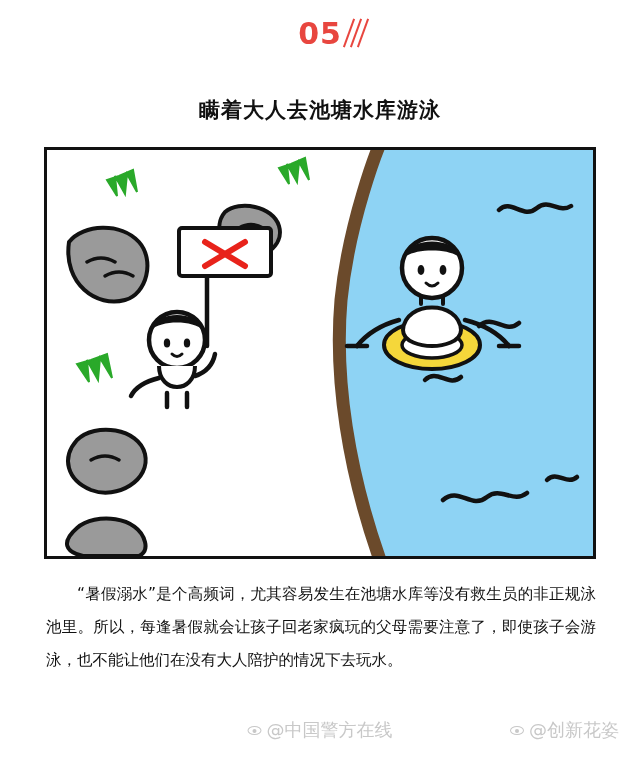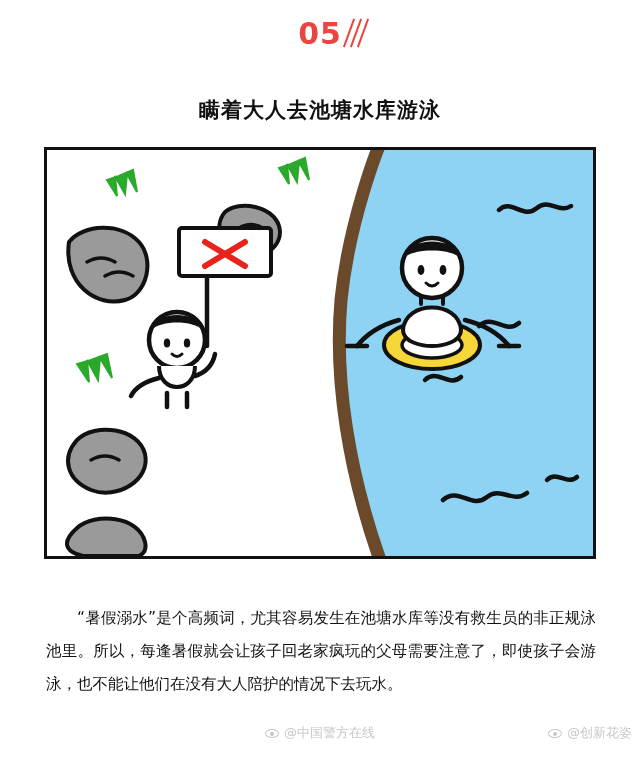--- a/index.html
+++ b/index.html
@@ -88,36 +88,35 @@
     position: absolute;
     left: 46px;
     top: 578px;
     width: 550px;
     font-size: 15.5px;
     line-height: 33px;
     text-align: justify;
     color: #111;
     text-indent: 2em;
     font-family: "DejaVu Sans", "Liberation Sans", sans-serif;
-    margin-top: 24px;
   }
 
   
   .watermark {
     position: absolute;
     bottom: 16px;
     color: #c8c8c8;
-    font-size: 13px;
+    font-size: 18px;
     display: flex;
     align-items: center;
     gap: 4px;
     user-select: none;
   }
   .watermark-center { left: 50%; transform: translateX(-50%); }
-  .watermark-right { right: 8px; }
+  .watermark-right { right: 21px; }
   .wb-eye {
     display: inline-block;
     width: 15px;
     height: 13px;
     position: relative;
   }
   .wb-eye::before {
     content: "";
     position: absolute;
     left: 0; top: 2px;

